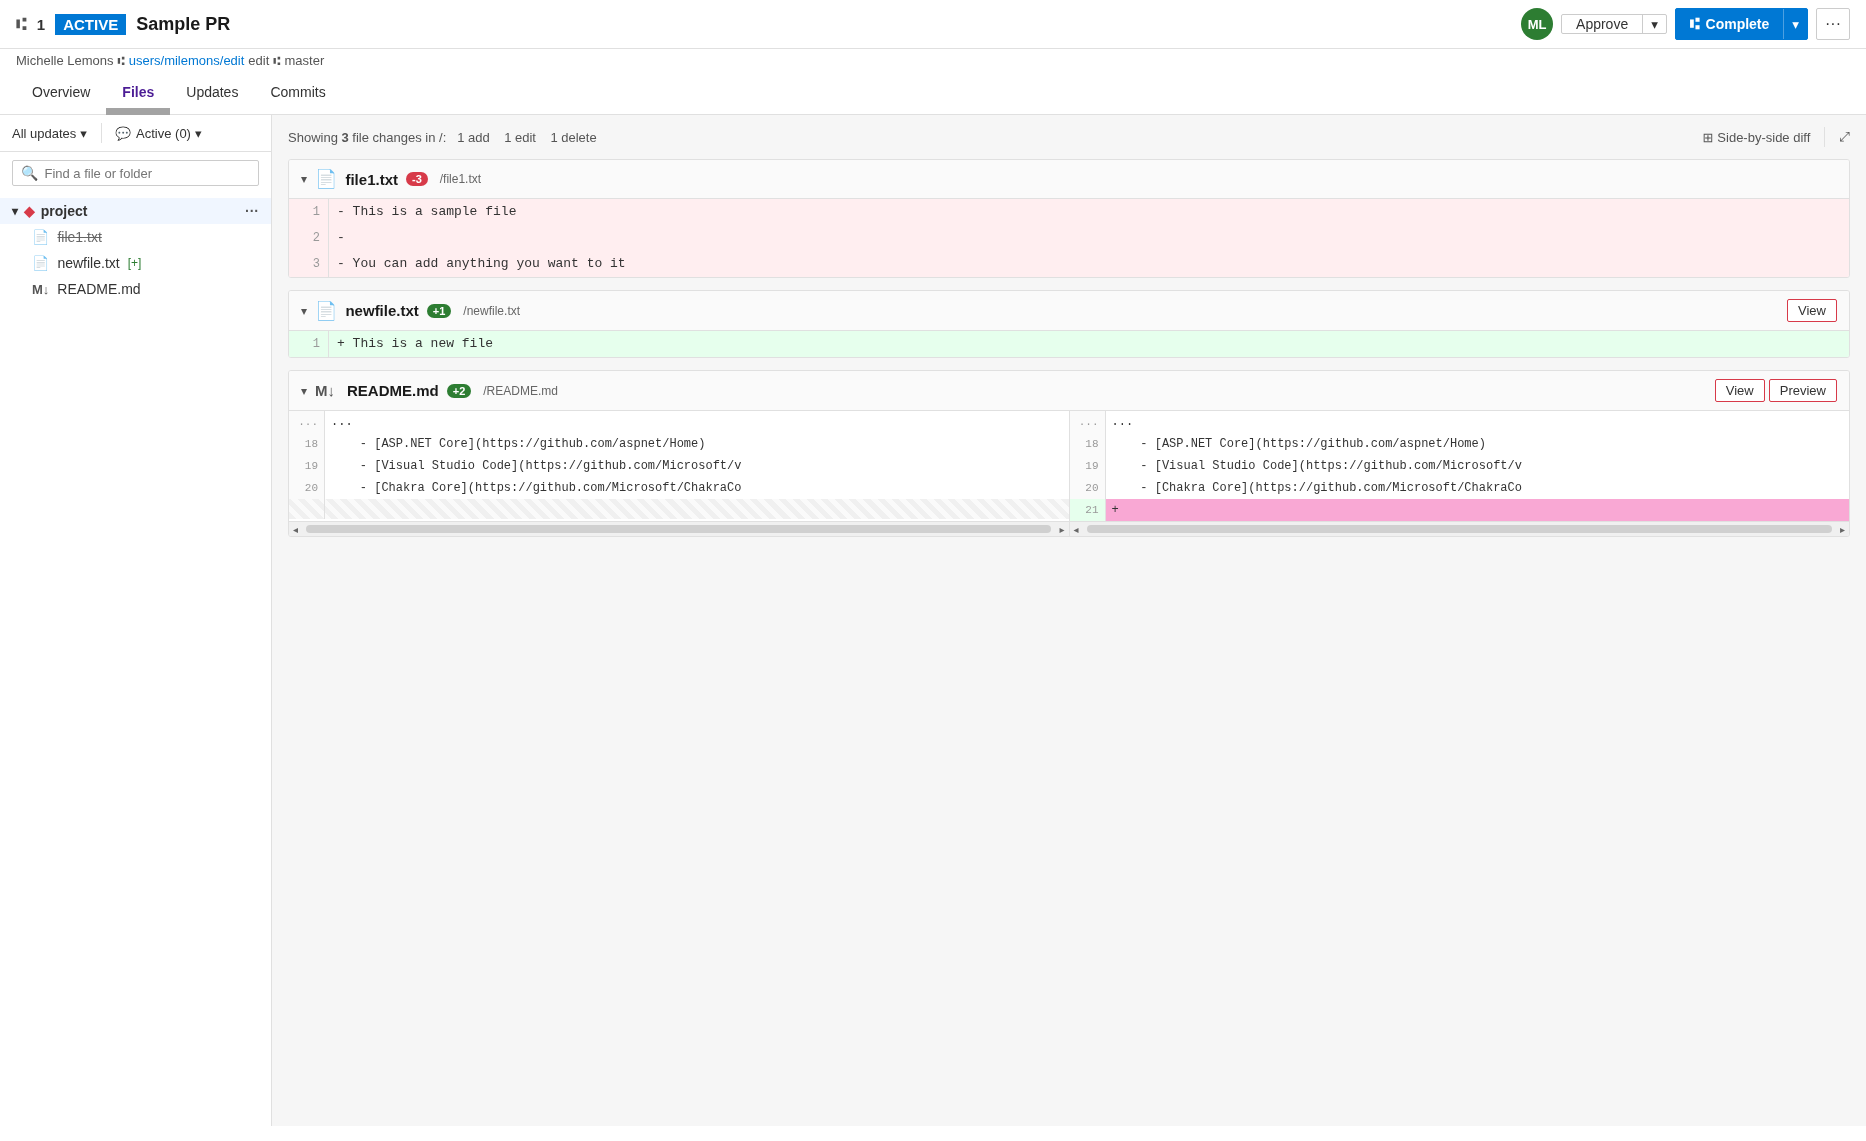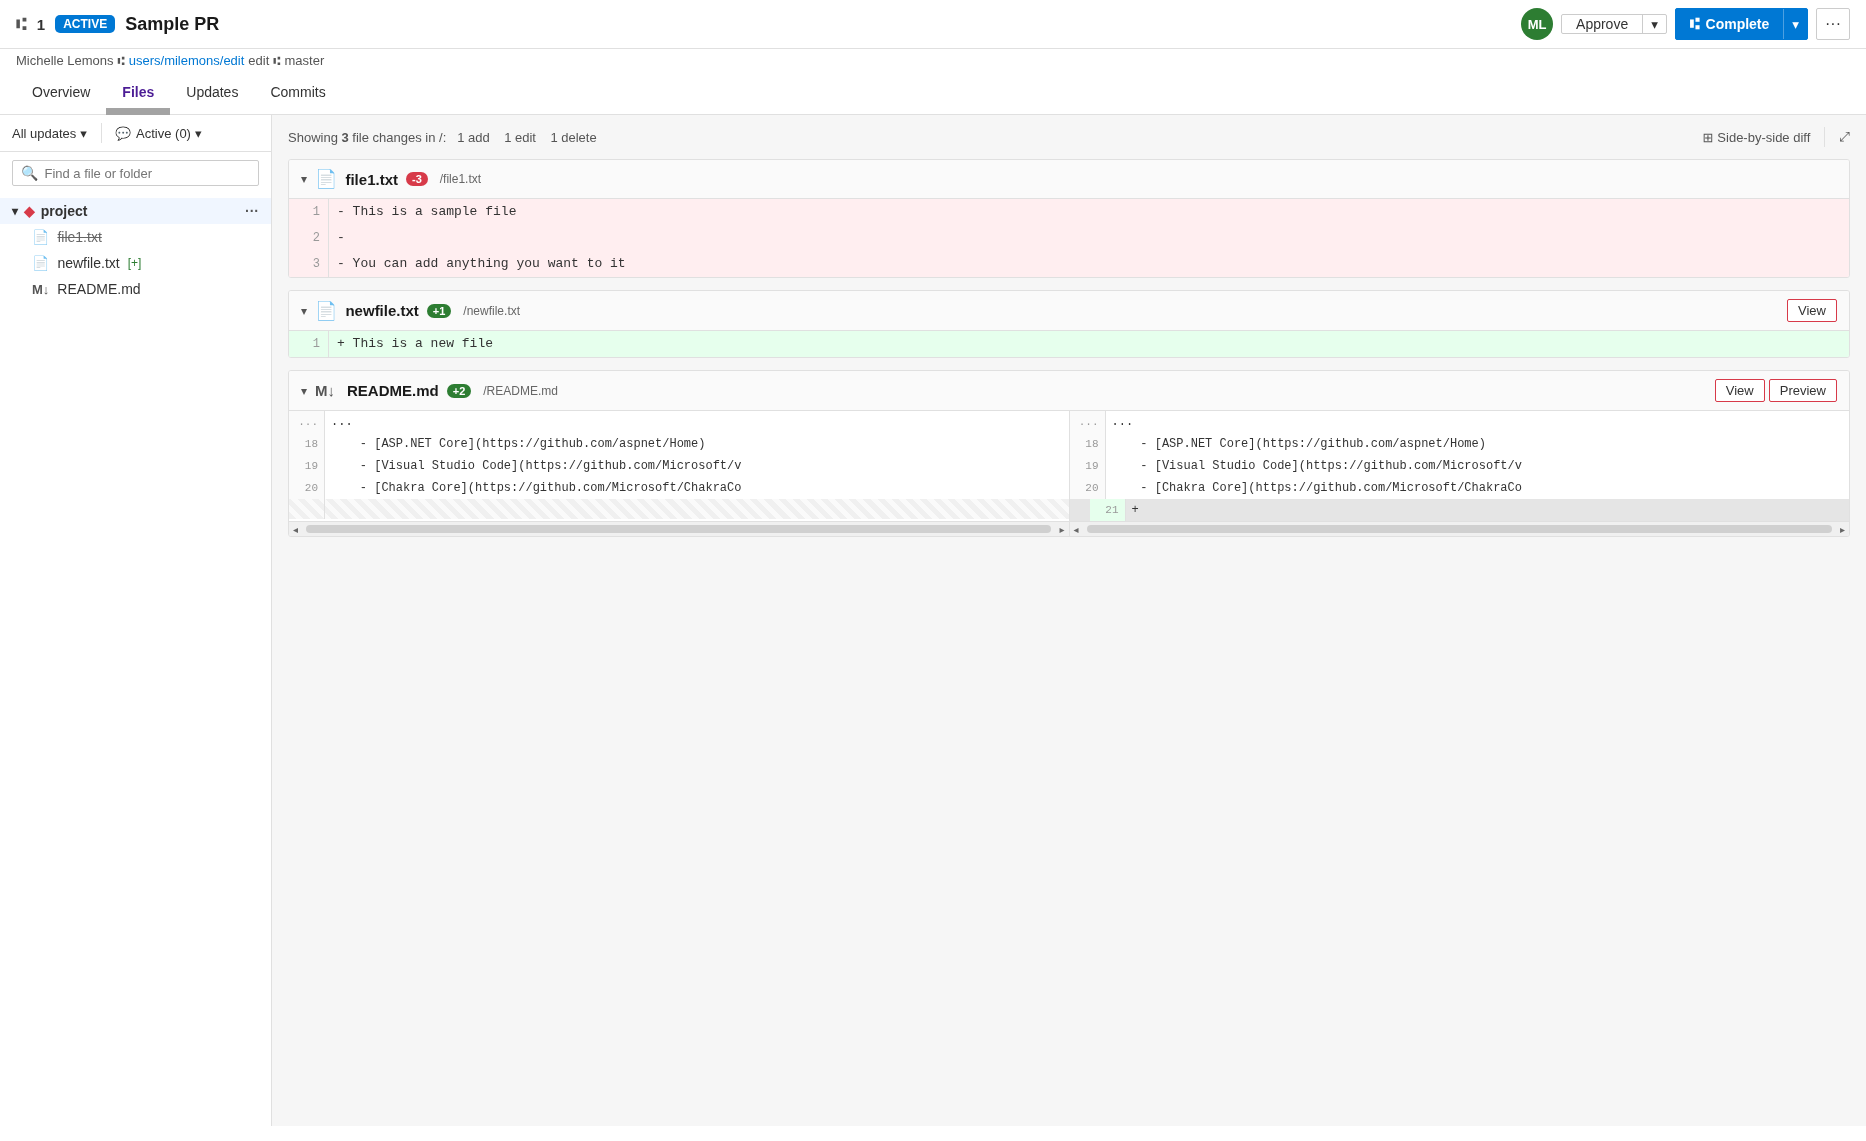--- a/index.html
+++ b/index.html
@@ -9,24 +9,24 @@
     .top-bar {
       display: flex;
       align-items: center;
       padding: 8px 16px;
       border-bottom: 1px solid #e0e0e0;
       gap: 10px;
     }
     .status-badge {
       background: #0078d4;
       color: #fff;
-      font-size: 12px;
+      font-size: 15px;
       font-weight: 700;
       padding: 2px 8px;
-      border-radius: 5px;
+      border-radius: 0;
       text-transform: uppercase;
     }
     .pr-title { font-size: 18px; font-weight: 600; color: #1a1a1a; }
     .header-right { margin-left: auto; display: flex; align-items: center; gap: 8px; }
     .avatar {
       width: 32px; height: 32px; border-radius: 50%;
       background: #2d7d32; color: #fff;
       display: flex; align-items: center; justify-content: center;
       font-size: 13px; font-weight: 700;
     }
@@ -249,21 +249,21 @@
     }
     .diff-side-content {
       padding: 1px 6px;
       white-space: pre;
       flex: 1;
       line-height: 20px;
       font-size: 12px;
       overflow: hidden;
       text-overflow: ellipsis;
     }
-    .diff-side-line.added { background: #e5e5e5; padding-left: 20px; }
+    .diff-side-line.added { background: #f9a8d4; }
     .diff-side-line.added .diff-side-num { background: #e6ffed; }
     .diff-side-line.empty { background: repeating-linear-gradient(45deg, #f0f0f0, #f0f0f0 5px, #fafafa 5px, #fafafa 10px); }
 
     
     .diff-scrollbar-row {
       display: flex; border-top: 1px solid #e0e0e0;
     }
     .diff-scrollbar {
       flex: 1; height: 14px;
       background: #f0f0f0;

